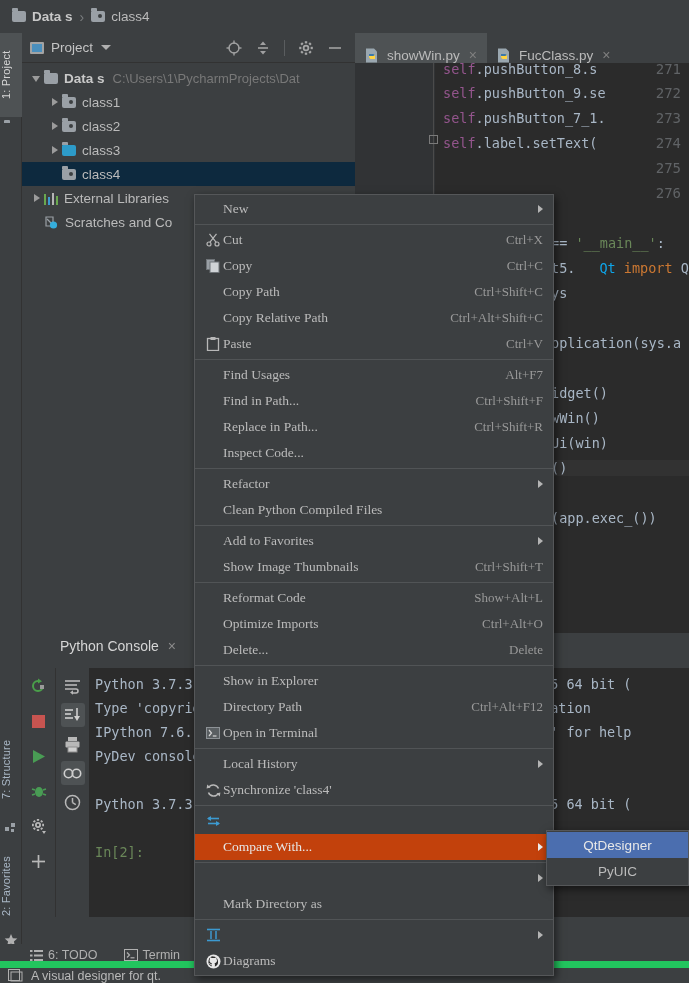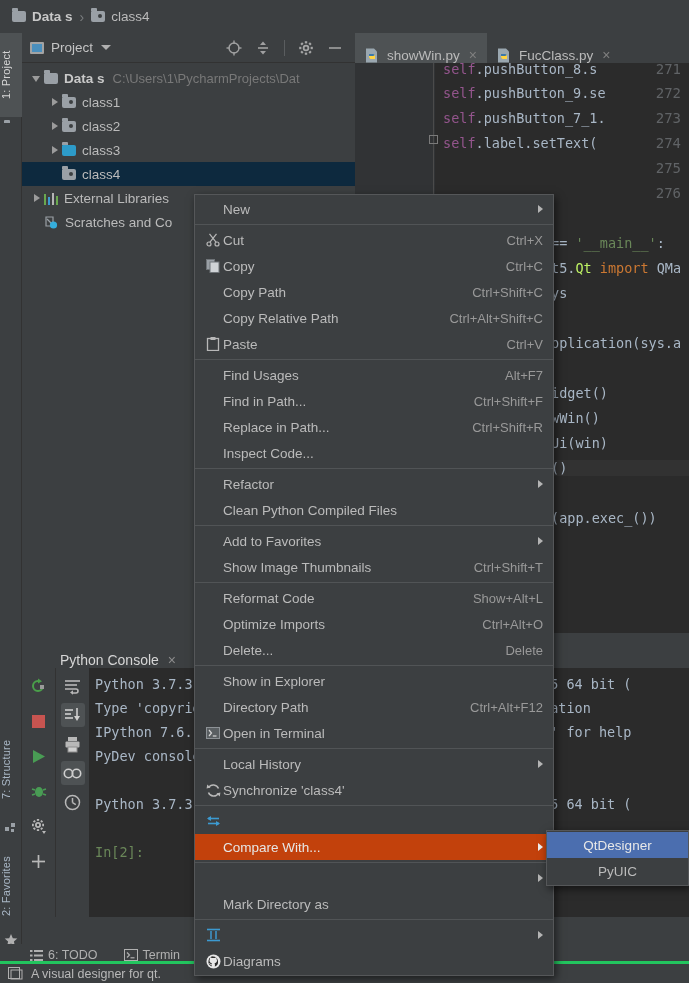--- a/index.html
+++ b/index.html
@@ -95,29 +95,29 @@
   .tab-x { color:#808080; font-size:14px; margin-left:2px; }
 
   .codearea { position:relative; height:570px; background:#2b2b2b; overflow:hidden; }
   .gutter { position:absolute; left:0; top:0; width:80px; height:100%; background:#313335; }
   .gline { position:absolute; right:8px; color:#606366; font-family:"DejaVu Sans Mono", monospace; font-size:14px; }
   .vsplit { position:absolute; left:78px; top:0; bottom:0; width:1px; background:#4b4b4b;}
   .codeline {
     position:absolute; left:88px; white-space:pre;
     font-family:"DejaVu Sans Mono", monospace; font-size:13.5px; color:#a9b7c6;
   }
-  .kw{color:#cc7832;} .str{color:#6a8759;} .self{color:#94558d;} .cls{color:#bef264;}
+  .kw{color:#cc7832;} .str{color:#6a8759;} .self{color:#94558d;} .cls{color:#0ea5e9;margin-left:24px;}
   .foldmark{ position:absolute; left:74px; width:9px;height:9px;border:1px solid #7a7a7a;}
 
   
   .console {
     position:absolute; left:22px; top:638px; width:667px; height:312px;
     background:#3c3f41;
   }
-  .console-tabs { height:30px; display:flex; align-items:flex-end; padding-left:38px; }
+  .console-tabs { height:30px; display:flex; align-items:flex-start; padding-left:38px; }
   .ctab { font-size:14px; color:#d6d6d6; }
   .ctab-x { margin-left:9px; color:#8c8c8c; font-size:14px;}
   .con-body { position:absolute; left:0; top:30px; right:0; bottom:33px; display:flex; }
   .con-toolA { width:33px; background:#3c3f41; padding-top:6px; display:flex; flex-direction:column; align-items:center; gap:11px;}
   .con-toolB { width:34px; background:#3c3f41; border-left:1px solid #323232; padding-top:6px; display:flex; flex-direction:column; align-items:center; gap:5px;}
   .cbtn { width:24px;height:24px; display:flex;align-items:center;justify-content:center; border-radius:3px;}
   .cbtn.on { background:#4e5254; }
   .con-text {
     flex:1; background:#2b2b2b; font-family:"DejaVu Sans Mono", monospace;
     font-size:13.5px; color:#a9b7c6; padding:4px 6px; overflow:hidden; line-height:24px;
@@ -126,33 +126,33 @@
   .con-text .in { color:#6a8759; }
   .statusrow {
     position:absolute; left:0; bottom:17px; width:689px; height:22px;
     background:#3c3f41; display:flex; align-items:center; padding-left:30px; gap:26px;
     font-size:12.5px; color:#b0b0b0;
   }
   .statusrow .sitem { display:flex; align-items:center; gap:5px; }
   .statusbar {
     position:absolute; left:0; bottom:0; width:689px; height:22px;
     background:#3c3f41; display:flex; align-items:center; padding-left:8px; gap:8px;
-    font-size:12.5px; color:#b9b9b9; border-top:3px solid #22c55e;
+    font-size:12.5px; color:#b9b9b9; border-top:7px solid #22c55e;
   }
 
   
   .ctxmenu {
     position:absolute; left:194px; top:194px; width:360px;
     background:#3c3f41; border:1px solid #555759;
     box-shadow:2px 3px 8px rgba(0,0,0,.55);
     padding:1px 0; z-index:50;
   }
   .mi {
     height:26px; display:flex; align-items:center; position:relative;
-    padding-left:8px; padding-right:10px; font-size:13.5px; color:#bbbbbb;
+    padding-left:8px; padding-right:10px; font-size:13.5px; color:#bbbbbb;font-family:Liberation Serif, serif;
   }
   .mi.hl { background:#c2410c; color:#e6e6e6; }
   .mi-ico { width:20px; flex:0 0 20px; display:flex; align-items:center; justify-content:center; }
   .mi-label { flex:1; }
   .mi-short { color:#999999; font-size:13px; margin-left:16px; }
   .mi-arrow {
     width:0;height:0;border-left:5px solid #b4b4b4;
     border-top:4px solid transparent;border-bottom:4px solid transparent; margin-left:12px;
   }
   .mi.hl .mi-arrow { border-left-color:#eeeeee; }

